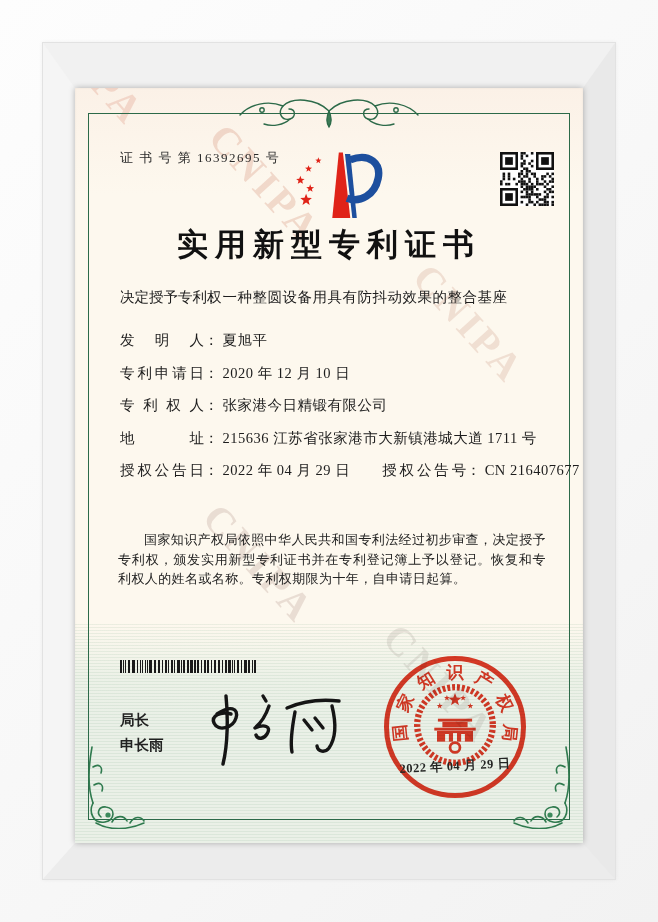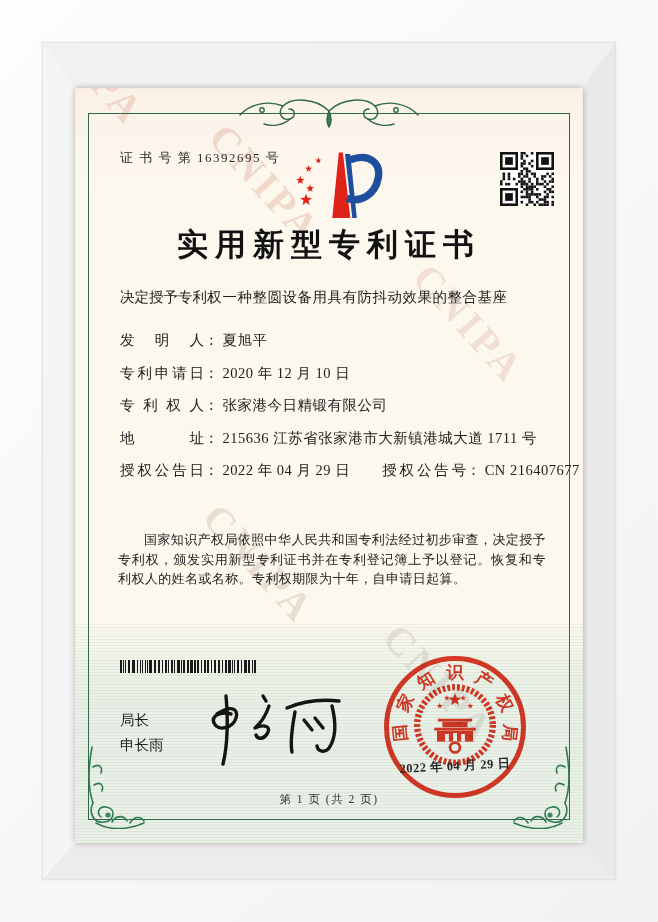--- a/index.html
+++ b/index.html
@@ -38,21 +38,21 @@
   .flabel{display:inline-block;width:84px;text-align:justify;text-align-last:justify;}
   .fcolon{display:inline-block;margin-right:4px;}
   .fvalue{letter-spacing:.5px;}
   .fpair2{margin-left:32px;}
   
   .paras{position:absolute;left:43px;top:442px;width:428px;font-size:13px;line-height:19.5px;color:#222;letter-spacing:.4px;}
   .paras p{margin:0;text-indent:2em;text-align:justify;}
   
   .barcode{position:absolute;left:45px;top:572px;width:138px;height:13px;}
   .officer{position:absolute;left:45px;top:620px;font-family:"Liberation Sans","DejaVu Sans",sans-serif;
-    font-size:14.5px;font-weight:400;color:#222;line-height:25px;}
+    font-size:14.5px;font-weight:700;color:#222;line-height:25px;}
   .signature{position:absolute;left:112px;top:596px;width:168px;height:88px;}
   .seal{position:absolute;left:307px;top:566px;width:146px;height:146px;mix-blend-mode:multiply;opacity:.95;}
   .seal-ring{position:absolute;inset:2px;border:5px solid #e2301c;border-radius:50%;}
   .seal-char{position:absolute;left:50%;top:50%;font-size:17px;font-weight:bold;color:#e2301c;
     font-family:"Liberation Sans",sans-serif;}
   .seal-emblem{position:absolute;left:28px;top:26px;width:90px;height:90px;}
   .seal-date{position:absolute;left:-12px;top:104px;width:170px;text-align:center;font-size:12.5px;
     color:#1b1b1b;letter-spacing:.5px;transform:rotate(-3deg);font-weight:bold;}
   .page-footer{position:absolute;left:0;top:704px;width:100%;text-align:center;font-size:11.5px;
     letter-spacing:1.5px;color:#333;}
@@ -379,15 +379,14 @@
         <g fill="#ffffff">
           <rect x="39" y="60" width="4.2" height="8.5"></rect>
           <rect x="47.8" y="59" width="4.4" height="9.5"></rect>
           <rect x="56.8" y="60" width="4.2" height="8.5"></rect>
         </g>
         <circle cx="50" cy="75" r="5.5" fill="none" stroke="#e2301c" stroke-width="3"></circle>
       </svg>
       <div class="seal-date">2022 年 04 月 29 日</div>
     </div>
 
-    <div class="page-footer">第 1 页 (共 2 页)</div>
   </div>
 </div>
 
 </body></html>

